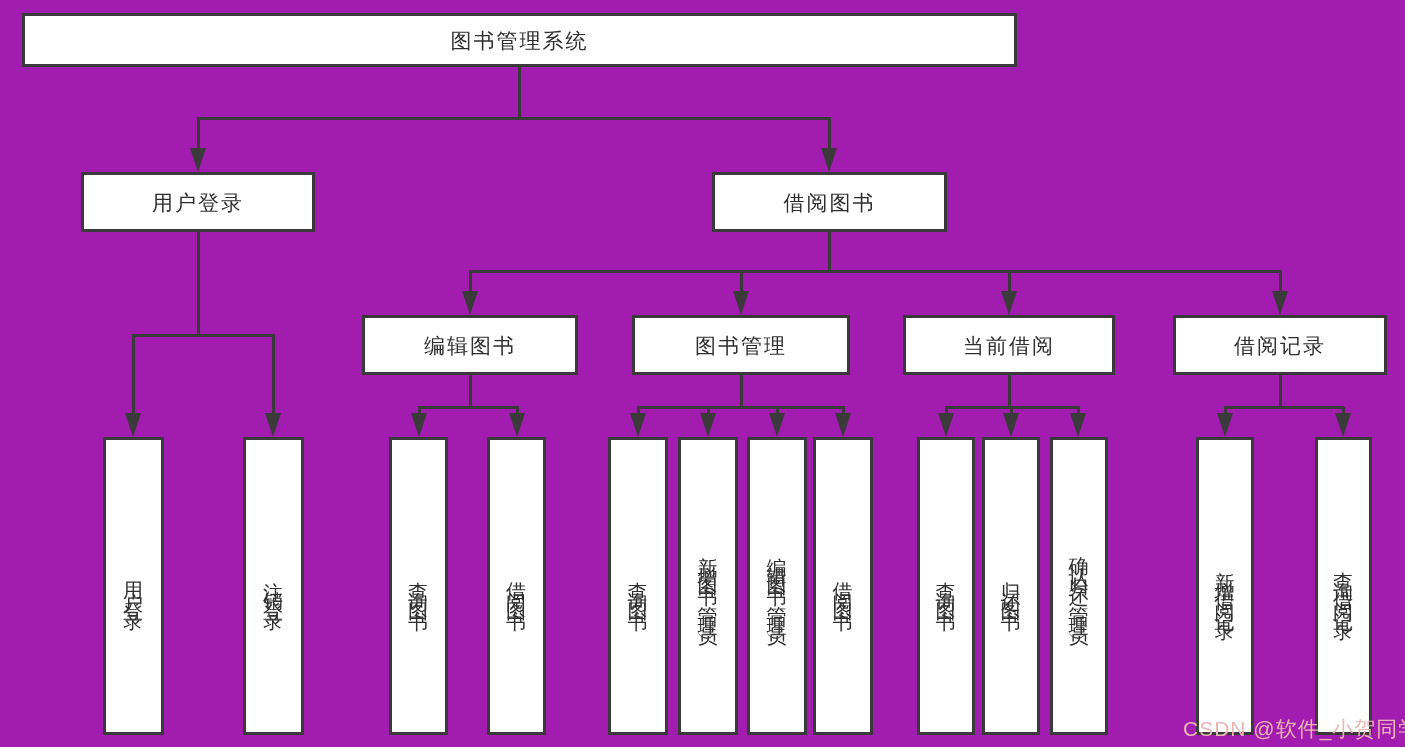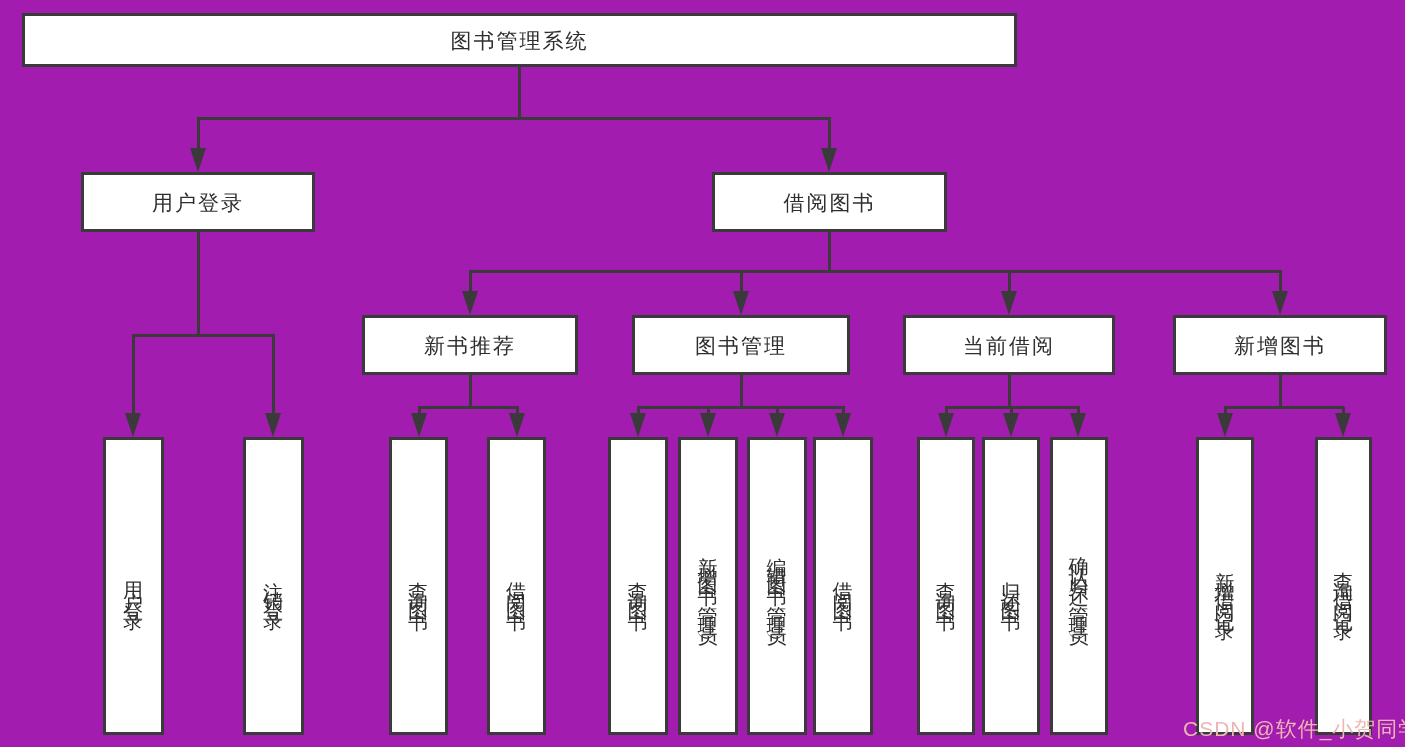--- a/index.html
+++ b/index.html
@@ -67,30 +67,30 @@
   </div>
 
   <div class="box" style="left:81px;top:172px;width:234px;height:60px;">
     <span class="hlbl">用户登录</span>
   </div>
   <div class="box" style="left:712px;top:172px;width:235px;height:60px;">
     <span class="hlbl">借阅图书</span>
   </div>
 
   <div class="box" style="left:362px;top:315px;width:216px;height:60px;">
-    <span class="hlbl">新书推荐</span>
+    <span class="hlbl">编辑图书</span>
   </div>
   <div class="box" style="left:632px;top:315px;width:218px;height:60px;">
     <span class="hlbl">图书管理</span>
   </div>
   <div class="box" style="left:903px;top:315px;width:212px;height:60px;justify-content:center;">
     <span class="hlbl">当前借阅</span>
   </div>
   <div class="box" style="left:1173px;top:315px;width:214px;height:60px;">
-    <span class="hlbl">新增图书</span>
+    <span class="hlbl">借阅记录</span>
   </div>
 
   <div class="box" style="left:103px;top:437px;width:61px;height:298px;">
     <span class="vlbl">用户登录</span>
   </div>
   <div class="box" style="left:243px;top:437px;width:61px;height:298px;">
     <span class="vlbl">注销登录</span>
   </div>
 
   <div class="box" style="left:389px;top:437px;width:59px;height:298px;">

